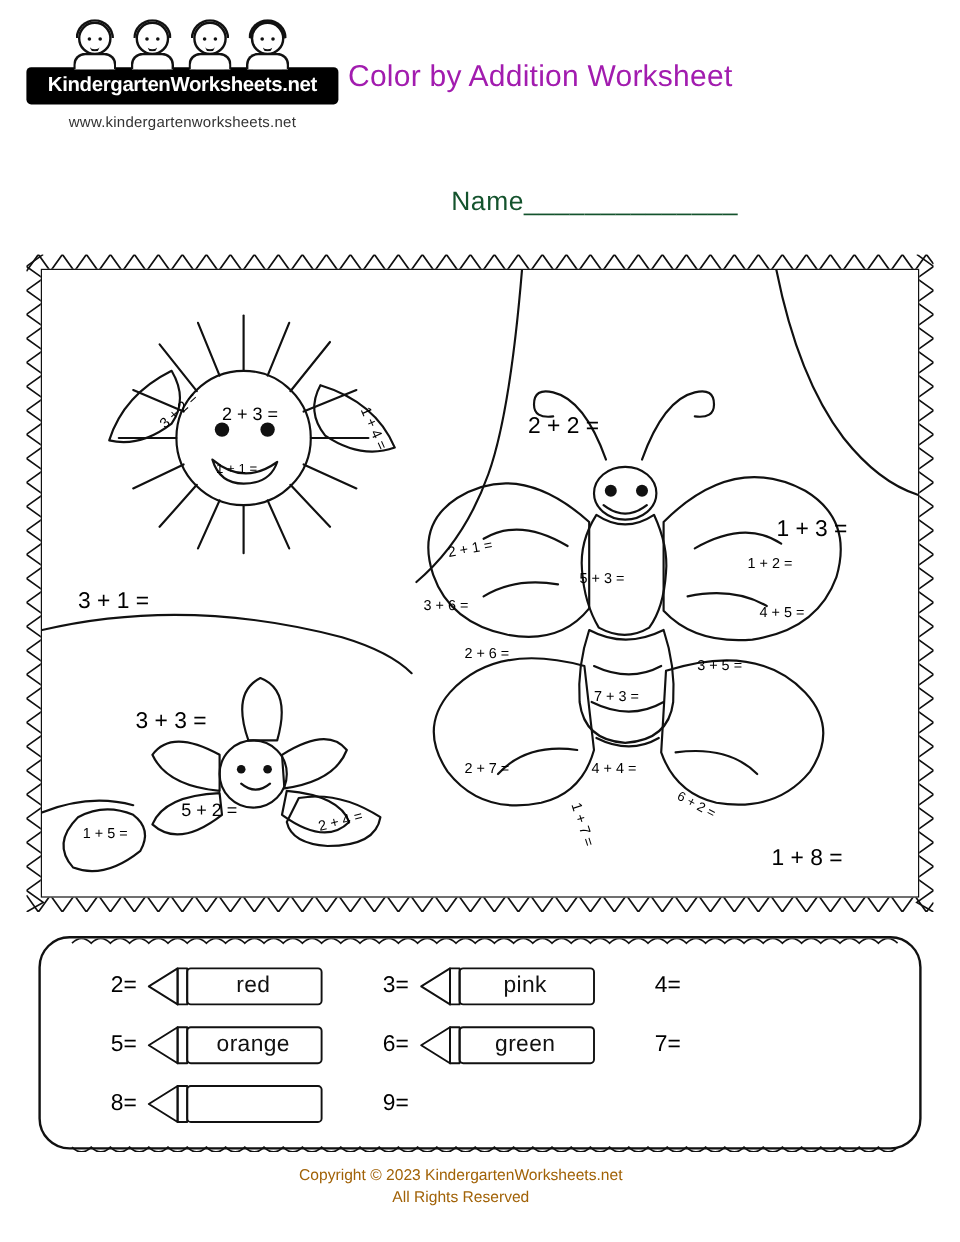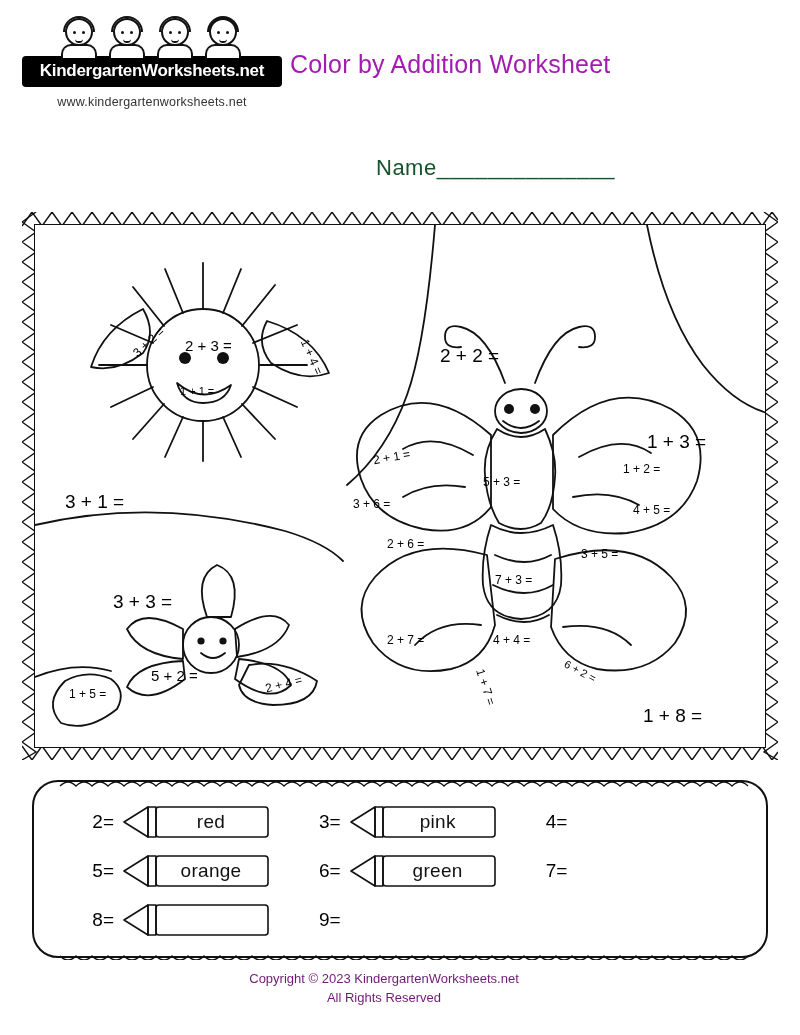--- a/index.html
+++ b/index.html
@@ -221,21 +221,21 @@
   }
 
   
   .footer {
     position: absolute;
     left: 0;
     top: 970px;
     width: 768px;
     text-align: center;
     font-size: 13px;
-    color: #701a75;
+    color: #a16207;
     line-height: 1.45;
   }
 </style>
 </head>
 <body>
 
 <div class="header">
 
   <div class="logo-block">
     <div class="logo-kids">

